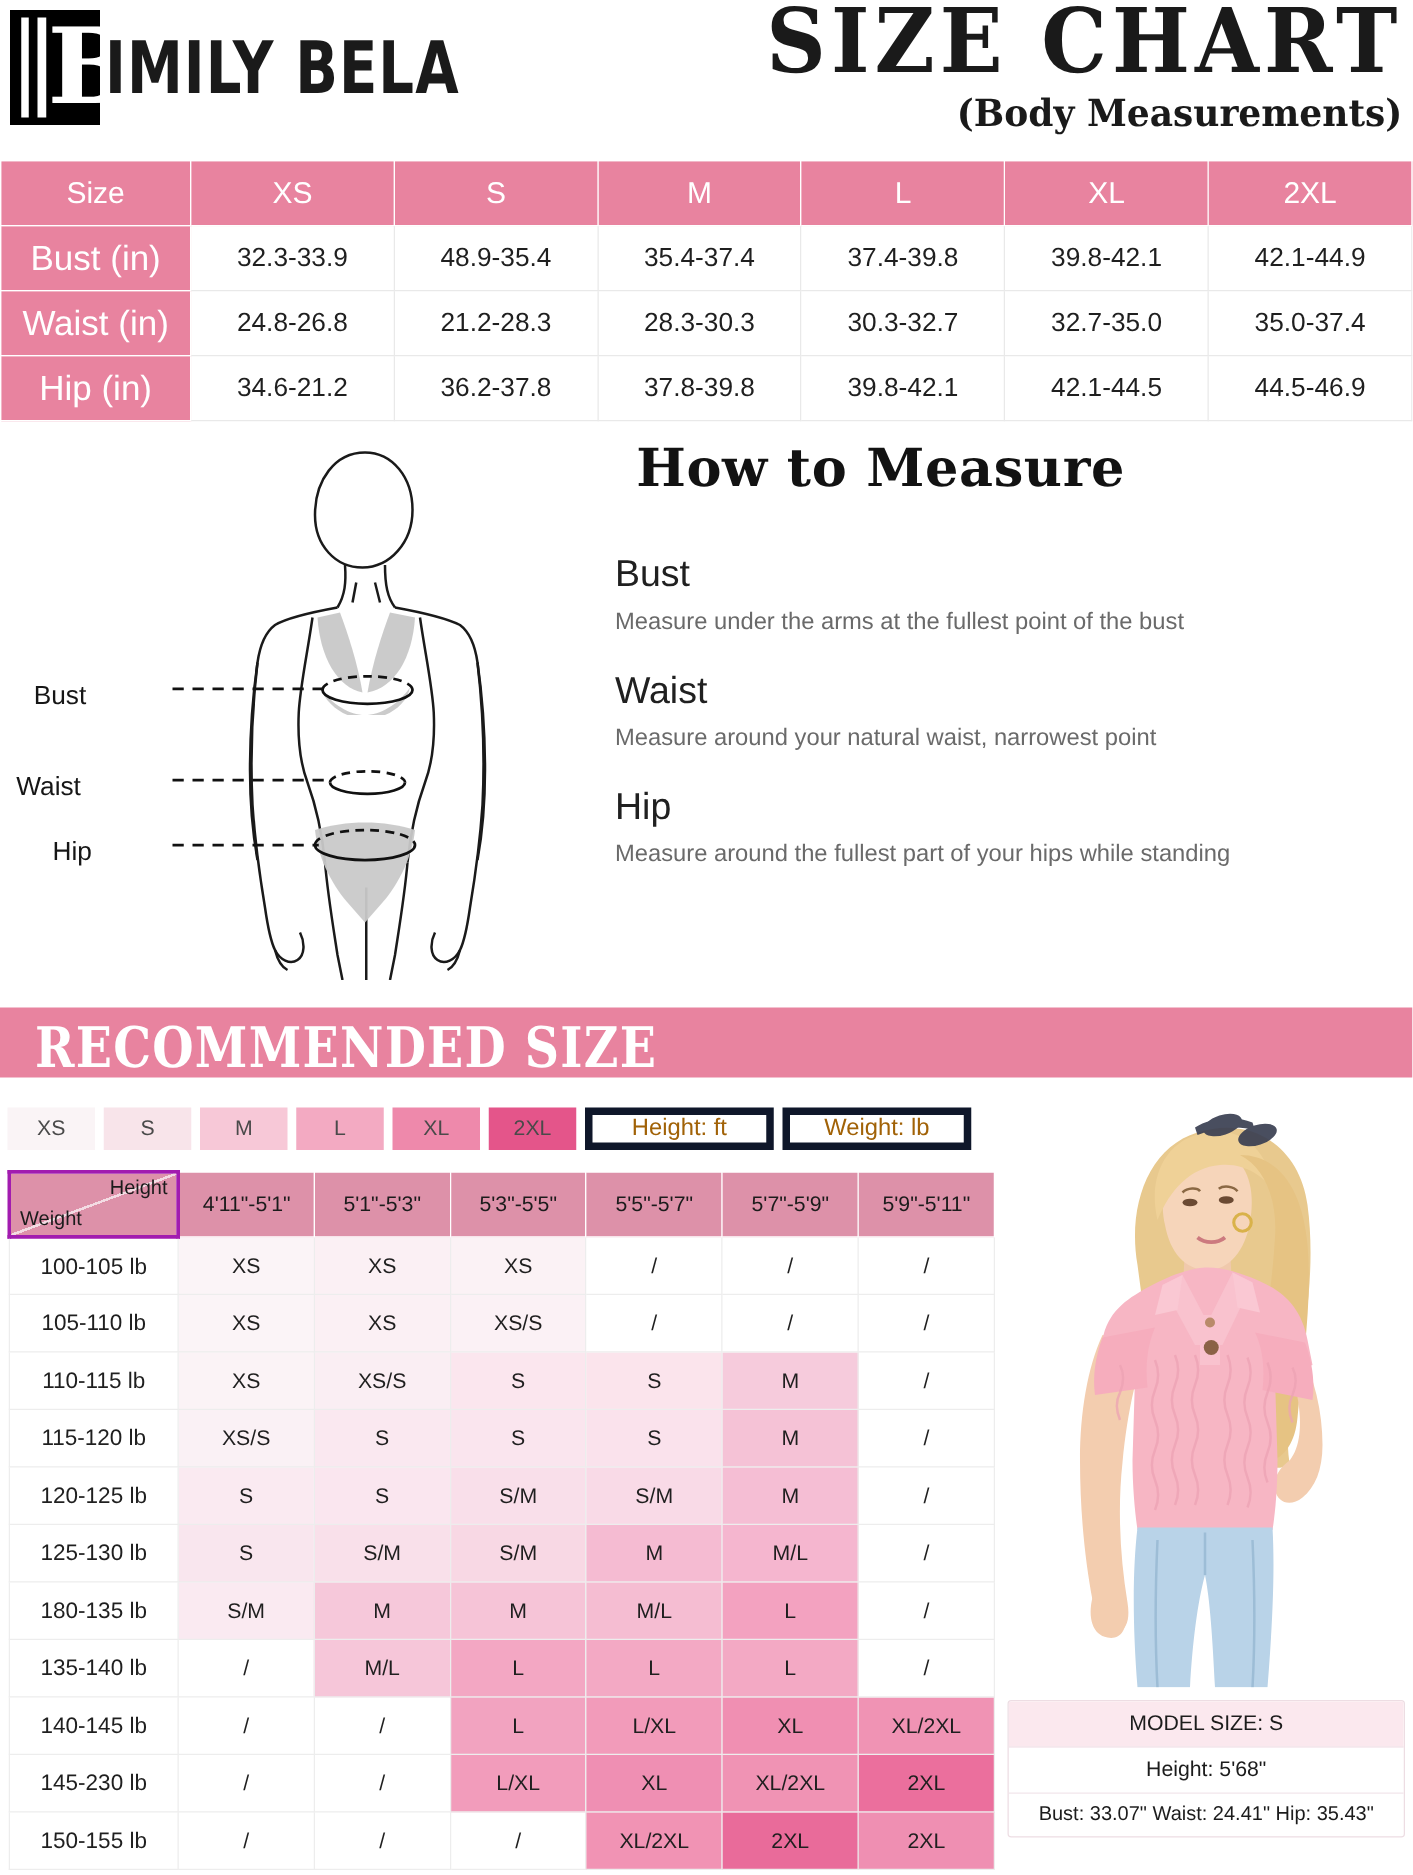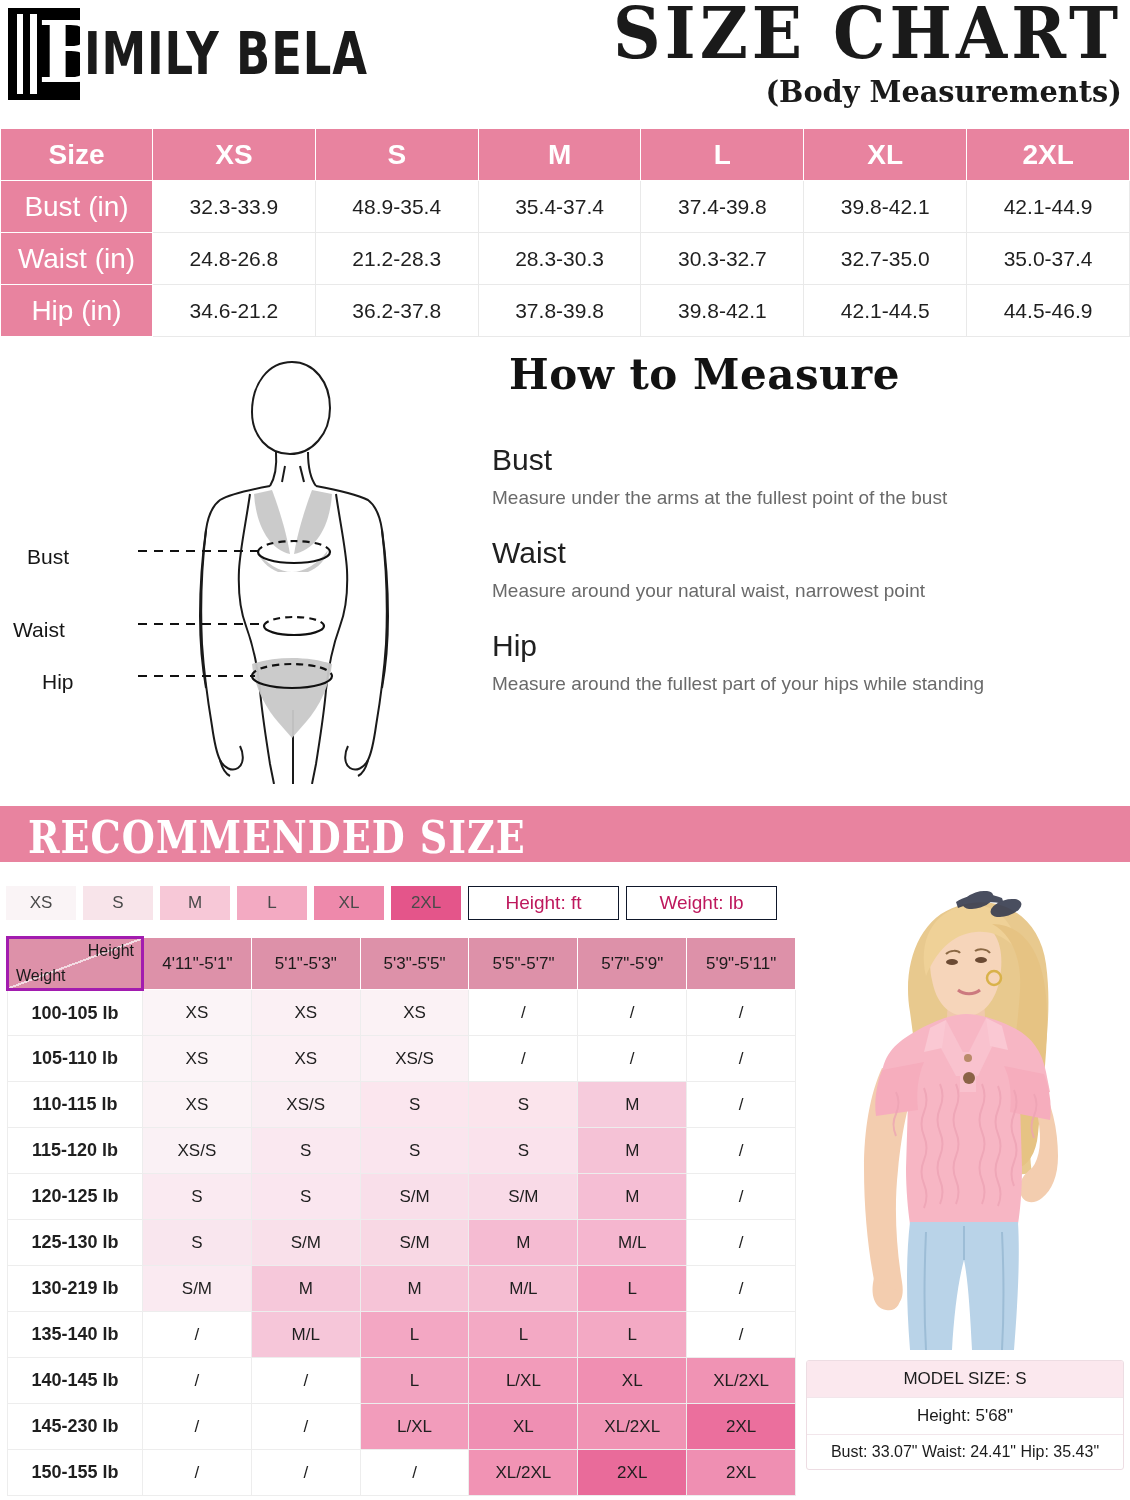--- a/index.html
+++ b/index.html
@@ -53,21 +53,21 @@
   .size-table {
     position: absolute; left: 0; top: 128px; width: 1130px;
     border-collapse: collapse; table-layout: fixed;
   }
   .size-table td {
     height: 52px; text-align: center; vertical-align: middle;
     font-size: 21px; color: #1f1f1f; border: 1px solid #ffffff;
     font-family: "Liberation Sans", sans-serif;
   }
   .size-table .hdr {
-    background: #e8839f; color: #ffffff; font-size: 28px; font-weight: 700;
+    background: #e8839f; color: #ffffff; font-size: 24px; font-weight: 400;
   }
   .size-table .rowlabel {
     background: #e8839f; color: #ffffff; font-size: 28px; text-align: center;
   }
   .size-table .val { background: #ffffff; border-color: #e9e9e9; }
   .size-table .col0 { width: 152px; }
 
   
   .measure { position: absolute; left: 0; top: 350px; width: 1130px; height: 450px; }
   .figure-box { position: absolute; left: 80px; top: 4px; width: 420px; height: 430px; }
@@ -100,22 +100,22 @@
     transform: scaleY(1.18); transform-origin: left top;
   }
 
   
   .legend { position: absolute; left: 6px; top: 886px; display: flex; gap: 7px; }
   .chip {
     width: 70px; height: 34px; display: flex; align-items: center; justify-content: center;
     font-size: 17px; color: #4a4a4a;
   }
   .chip.big {
-    width: 151px; background: #ffffff; border: 1px solid #0f172a;
-    color: #be185d; font-size: 19px;
+    width: 151px; background: #ffffff; border: 6px solid #0f172a;
+    color: #a16207; font-size: 19px;
   }
 
   
   .rec-table {
     position: absolute; left: 6px; top: 936px; width: 790px;
     border-collapse: collapse; table-layout: fixed;
   }
   .rec-table td {
     height: 46px; text-align: center; vertical-align: middle;
     font-size: 17px; color: #1f1f1f; border: 1px solid #ededed;
@@ -135,21 +135,21 @@
   .corner-w {
     position: absolute; left: 7px; bottom: 3px; font-size: 16px; color: #1b1b1b;
   }
   .corner-slash {
     position: absolute; left: 0; top: 0; width: 100%; height: 100%;
     background: linear-gradient(to bottom right,
        transparent 0%, transparent calc(50% - 1px),
        #f3dbe3 calc(50% - 1px), #f3dbe3 calc(50% + 1px),
        transparent calc(50% + 1px), transparent 100%);
   }
-  .rec-table .wlabel { width: 135px; background: #ffffff; font-size: 18px; font-weight: bold; }
+  .rec-table .wlabel { width: 135px; background: #ffffff; font-size: 18px; }
 
   
   .model { position: absolute; left: 806px; top: 880px; width: 318px; height: 470px; overflow: hidden; background:#fff; }
 
   
   .model-info {
     position: absolute; left: 806px; top: 1360px; width: 318px;
     border: 1px solid #eddde3; border-radius: 3px; overflow: hidden; background: #fff;
   }
   .mi-row {
@@ -396,21 +396,21 @@
         <tr>
           <td class="wlabel">125-130 lb</td>
           <td style="background: rgb(249, 230, 238);">S</td>
           <td style="background: rgb(249, 224, 234);">S/M</td>
           <td style="background: rgb(248, 216, 228);">S/M</td>
           <td style="background: rgb(245, 187, 210);">M</td>
           <td style="background: rgb(245, 182, 207);">M/L</td>
           <td style="background: rgb(255, 255, 255);">/</td>
         </tr>
         <tr>
-          <td class="wlabel">130-219 lb</td>
+          <td class="wlabel">180-135 lb</td>
           <td style="background: rgb(250, 234, 241);">S/M</td>
           <td style="background: rgb(246, 200, 218);">M</td>
           <td style="background: rgb(246, 196, 215);">M</td>
           <td style="background: rgb(245, 189, 210);">M/L</td>
           <td style="background: rgb(243, 162, 192);">L</td>
           <td style="background: rgb(255, 255, 255);">/</td>
         </tr>
         <tr>
           <td class="wlabel">135-140 lb</td>
           <td style="background: rgb(255, 255, 255);">/</td>

